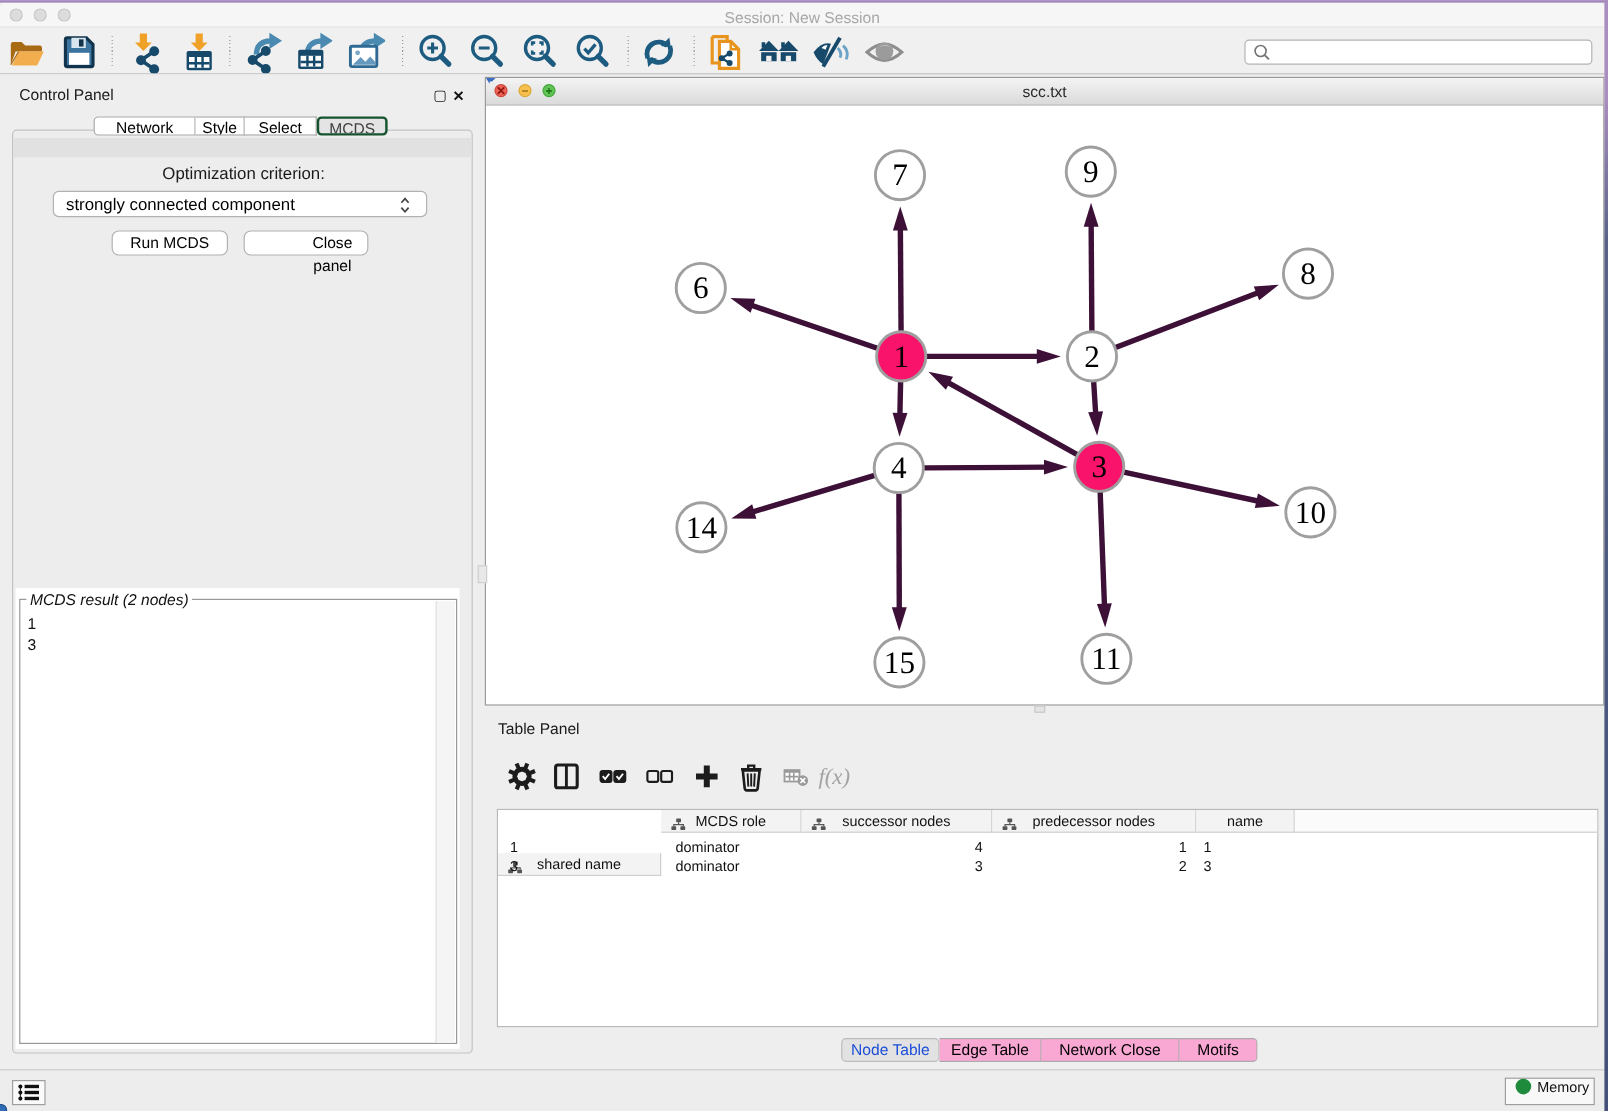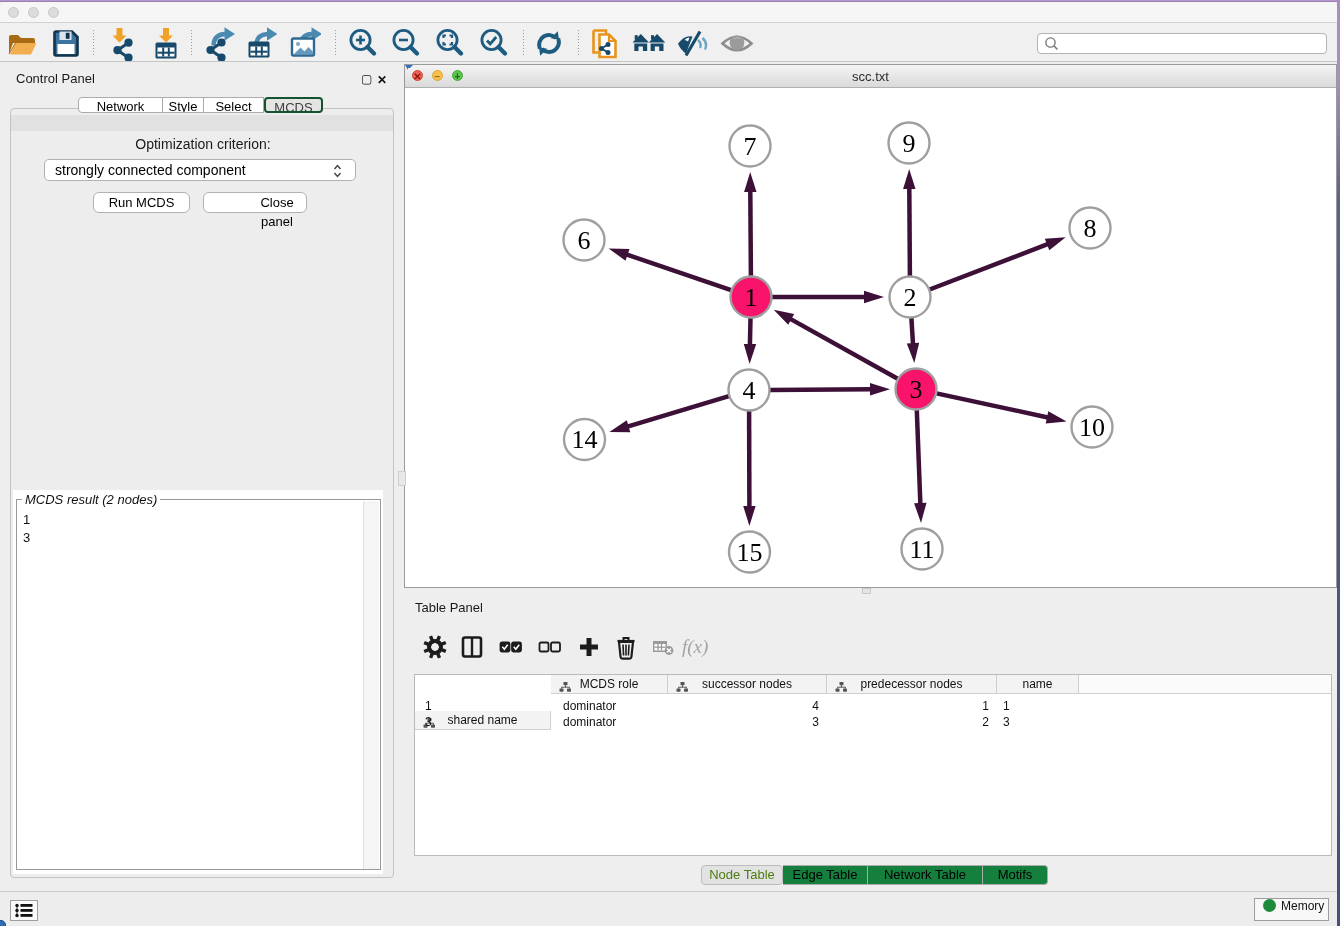--- a/index.html
+++ b/index.html
@@ -42,35 +42,36 @@
 .ntl{position:absolute;top:4.5px;width:11px;height:11px;border-radius:50%;font-size:10px;line-height:11px;text-align:center;font-weight:bold;}
 #ntText{position:absolute;left:0;right:0;top:4px;text-align:center;font-size:13px;color:#2b2b2b;}
 #graph{position:absolute;left:1px;top:23px;}
 
 #tpanel{position:absolute;left:406px;top:594px;width:931px;height:297px;background:#eeeeee;}
 #tpHead{position:absolute;left:9px;top:6px;font-size:13px;color:#1a1a1a;}
 #ttool{position:absolute;left:0;top:22px;width:931px;height:52px;}
 #tscroll{position:absolute;left:8px;top:80px;width:918px;height:182px;background:#fff;border:1px solid #b9b9b9;}
 .th{position:absolute;top:0;height:19px;background:#f3f3f3;border-right:1px solid #cfcfcf;border-bottom:1px solid #cfcfcf;font-size:12px;color:#111;text-align:center;line-height:19px;}
 .td{position:absolute;font-size:12px;color:#111;height:16px;line-height:16px;}
-.btab{height:20px;background:#15803d;border:1px solid #ababab;border-left:none;font-size:13px;color:#000;text-align:center;line-height:18px;white-space:nowrap;overflow:hidden;position:relative;}
+.btab{height:20px;background:#f9a8d4;border:1px solid #ababab;border-left:none;font-size:13px;color:#000;text-align:center;line-height:18px;white-space:nowrap;overflow:hidden;position:relative;}
 .btab.first{border-left:1px solid #ababab;border-radius:4px 0 0 4px;}
 .btab.last{border-radius:0 4px 4px 0;}
-.btab.sel{background:#e2e2e2;color:#4d7c0f;border-radius:4px;border:1px solid #bcbcbc;}
+.btab.sel{background:#e2e2e2;color:#1d4ed8;border-radius:4px;border:1px solid #bcbcbc;}
 
 #status{position:absolute;left:0;top:891px;width:1337px;height:35px;background:#ededed;border-top:1px solid #cccccc;}
 #listBtn{position:absolute;left:10px;top:8px;width:28px;height:21px;background:#fafafa;border:1px solid #9e9e9e;}
 #memBtn{position:absolute;left:1254px;top:6px;width:75px;height:23px;background:#f8f8f8;border:1px solid #9e9e9e;font-size:12px;color:#111;}
 </style>
 </head>
 <body>
 <div id="titlebar">
   <div class="tl" style="left:8px;"></div>
   <div class="tl" style="left:28px;"></div>
   <div class="tl" style="left:48px;"></div>
+  <div id="wtitle">Session: New Session</div>
 </div>
 <div id="toolbar">
     <div class="tsep" style="left:93px;"></div>
     <div class="tsep" style="left:191px;"></div>
     <div class="tsep" style="left:335px;"></div>
     <div class="tsep" style="left:523px;"></div>
     <div class="tsep" style="left:578px;"></div>
     <svg class="ticon" style="left:6px;top:4px;" width="32" height="34" viewBox="0 0 32 34">
 <path d="M3 27 V10 q0-2 2-2 h7 l3 3 h12 q2 0 2 2 v3 h-22 z" fill="#a96a14"></path>
 <path d="M9.5 16 h21 l-5.5 11.5 h-21 z" fill="#f2ad4e"></path>
@@ -400,21 +401,21 @@
       <div class="td" style="left:588px;top:23px;">1</div>
       <div class="td" style="left:10px;top:39px;">3</div>
       <div class="td" style="left:148px;top:39px;">dominator</div>
       <div class="td" style="left:253px;width:151px;top:39px;text-align:right;">3</div>
       <div class="td" style="left:412px;width:162px;top:39px;text-align:right;">2</div>
       <div class="td" style="left:588px;top:39px;">3</div>
     </div>
   <div class="tabrow" style="left:295px;top:271px;">
     <div class="btab first sel" style="width:82px;">Node Table</div>
     <div class="btab" style="width:85px;">Edge Table</div>
-    <div class="btab" style="width:115px;">Network Table</div>
+    <div class="btab" style="width:115px;">Network Close</div>
     <div class="btab last" style="width:65px;">Motifs</div>
   </div>
 </div>
 <div id="status">
   <div id="listBtn">
       <svg width="26" height="19" viewBox="0 0 26 19" style="position:absolute;left:0px;top:0px;">
         <g fill="#111">
           <circle cx="6" cy="4.5" r="1.7"></circle>
           <circle cx="6" cy="9.5" r="1.7"></circle>
           <circle cx="6" cy="14.5" r="1.7"></circle>

